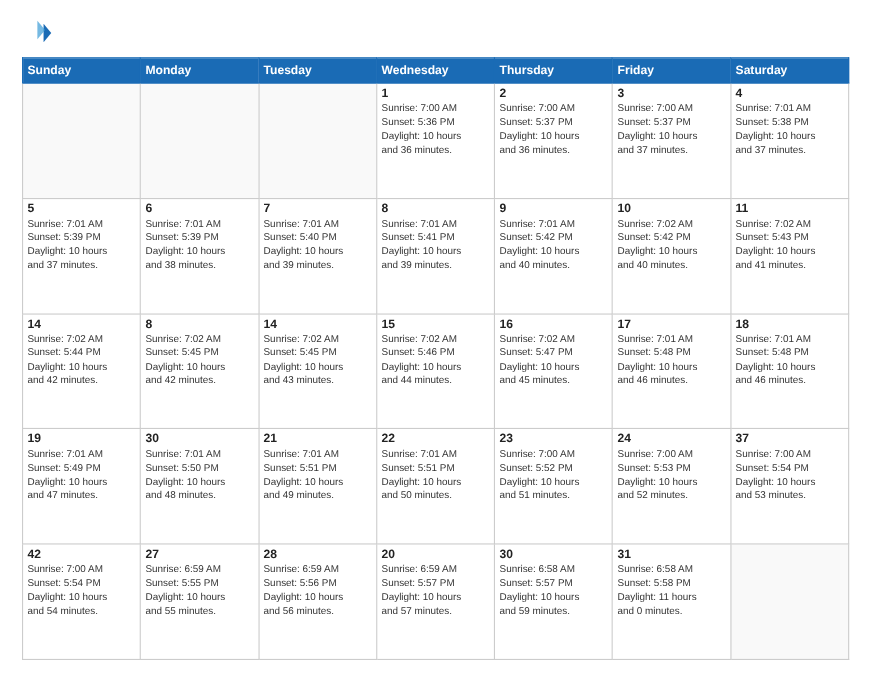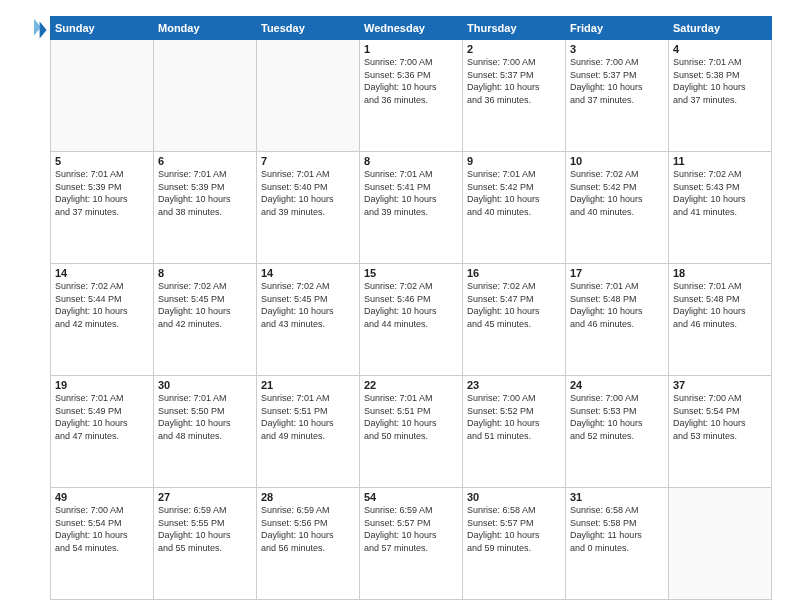--- a/index.html
+++ b/index.html
@@ -8,20 +8,21 @@
       background: #fff;
       width: 792px;
       height: 612px;
       overflow: hidden;
     }
     .page {
       width: 792px;
       height: 612px;
       padding: 16px 20px 12px 20px;
       display: flex;
+      flex-direction: column;
     }
     .header {
       display: flex;
       align-items: flex-start;
       justify-content: space-between;
       margin-bottom: 8px;
     }
     .logo {
       display: flex;
       align-items: center;
@@ -315,42 +316,42 @@
           <td>
             <span class="day-num">37</span>
             <div class="day-info" style="white-space: pre-line;">Sunrise: 7:00 AM
 Sunset: 5:54 PM
 Daylight: 10 hours
 and 53 minutes.</div>
           </td>
         </tr>
         <tr>
           <td>
-            <span class="day-num">49</span>
+            <span class="day-num">42</span>
             <div class="day-info" style="white-space: pre-line;">Sunrise: 7:00 AM
 Sunset: 5:54 PM
 Daylight: 10 hours
 and 54 minutes.</div>
           </td>
           <td>
             <span class="day-num">27</span>
             <div class="day-info" style="white-space: pre-line;">Sunrise: 6:59 AM
 Sunset: 5:55 PM
 Daylight: 10 hours
 and 55 minutes.</div>
           </td>
           <td>
             <span class="day-num">28</span>
             <div class="day-info" style="white-space: pre-line;">Sunrise: 6:59 AM
 Sunset: 5:56 PM
 Daylight: 10 hours
 and 56 minutes.</div>
           </td>
           <td>
-            <span class="day-num">54</span>
+            <span class="day-num">20</span>
             <div class="day-info" style="white-space: pre-line;">Sunrise: 6:59 AM
 Sunset: 5:57 PM
 Daylight: 10 hours
 and 57 minutes.</div>
           </td>
           <td>
             <span class="day-num">30</span>
             <div class="day-info" style="white-space: pre-line;">Sunrise: 6:58 AM
 Sunset: 5:57 PM
 Daylight: 10 hours

